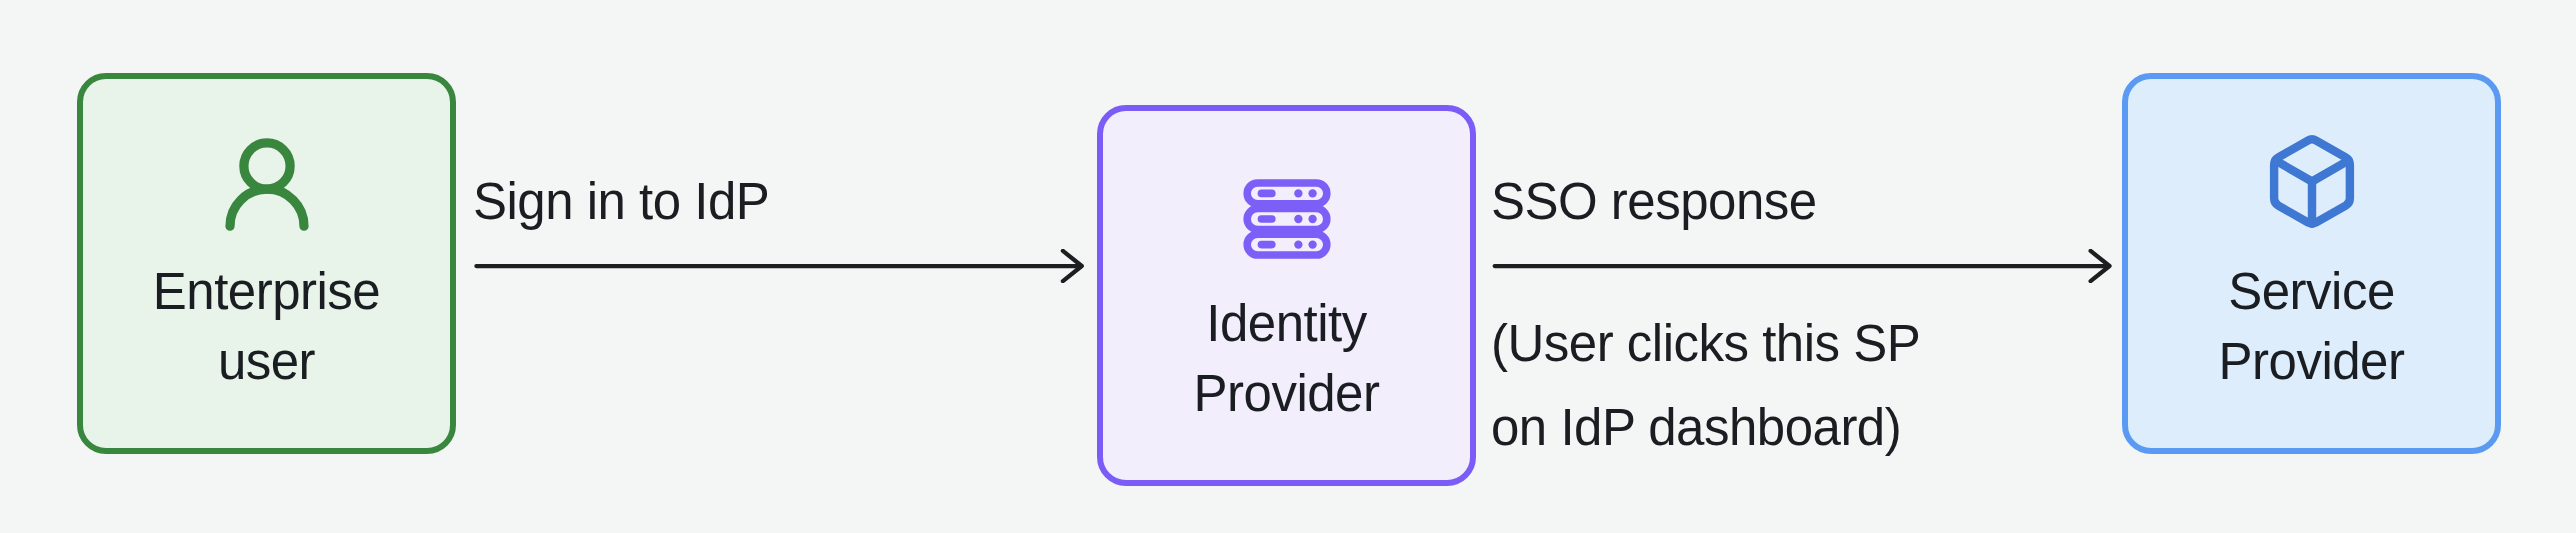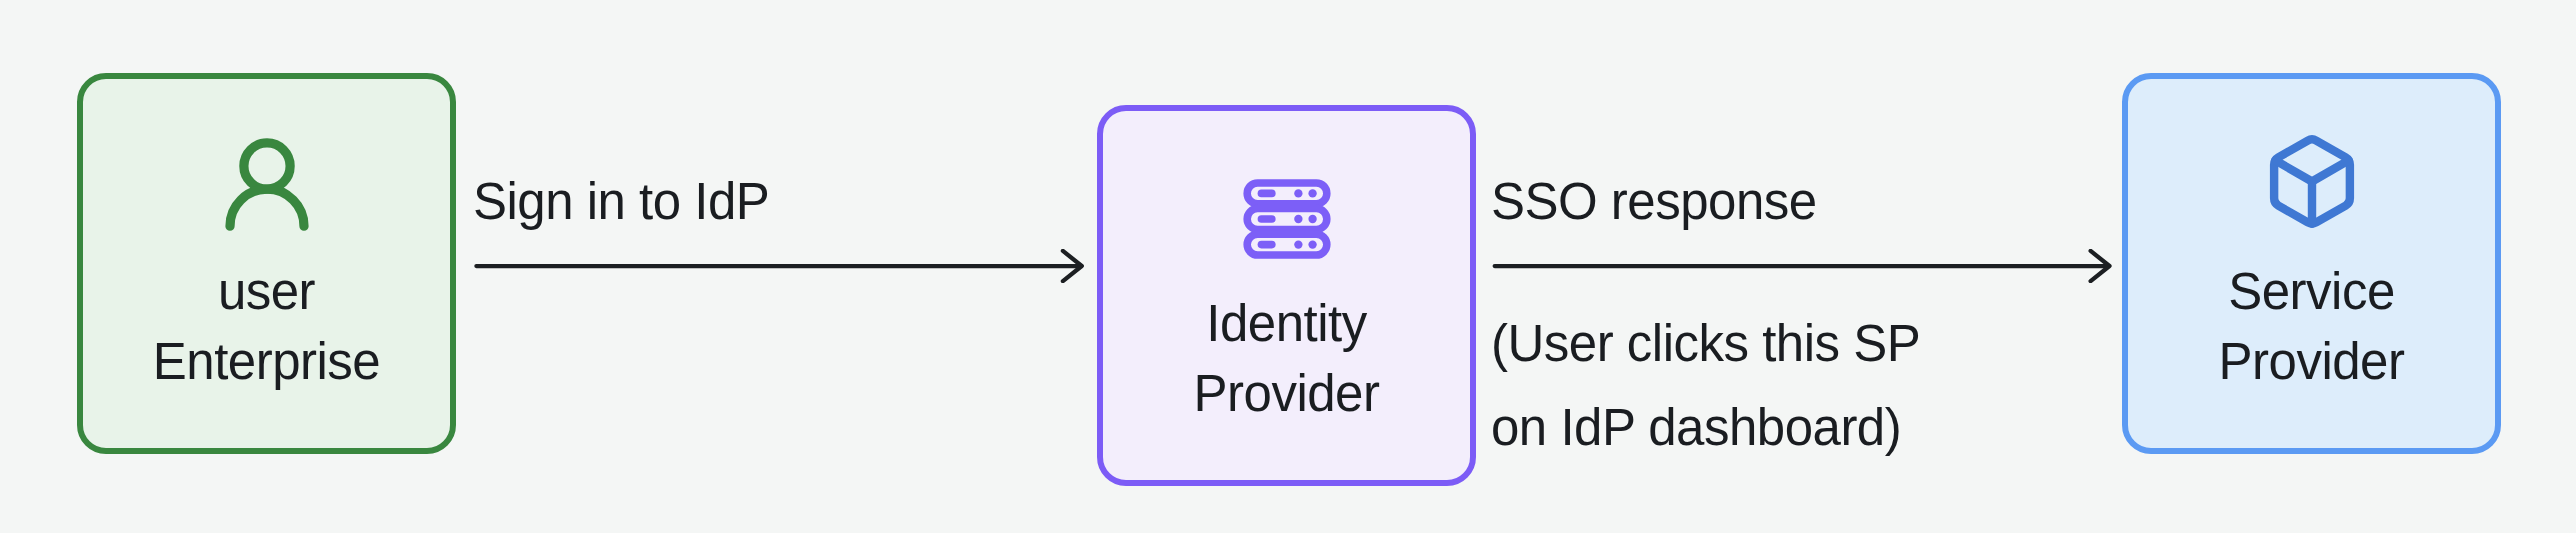--- a/index.html
+++ b/index.html
@@ -92,22 +92,22 @@
 <body>
 
 <div class="canvas">
 
   <div class="node node-green">
     <svg class="node-icon icon-user" width="111" height="111" viewBox="0 0 24 24" fill="none" stroke-width="2" stroke-linecap="round" stroke-linejoin="round">
       <circle class="stroke-green" cx="12" cy="8" r="5"></circle>
       <path class="stroke-green" d="M20 21a8 8 0 0 0-16 0"></path>
     </svg>
     <div class="node-title">
+      <div>Enterprise</div>
       <div>user</div>
-      <div>Enterprise</div>
     </div>
   </div>
 
   <div class="edge-label edge1-label">Sign in to IdP</div>
   <svg class="arrow arrow1" width="615" height="34" viewBox="0 0 646 36" fill="none" stroke-width="4.5" stroke-linecap="round" stroke-linejoin="round">
     <line class="stroke-dark" x1="1" y1="18" x2="640" y2="18"></line>
     <polyline class="stroke-dark" points="622,2 642,18 622,34"></polyline>
   </svg>
 
   <div class="node node-purple">

